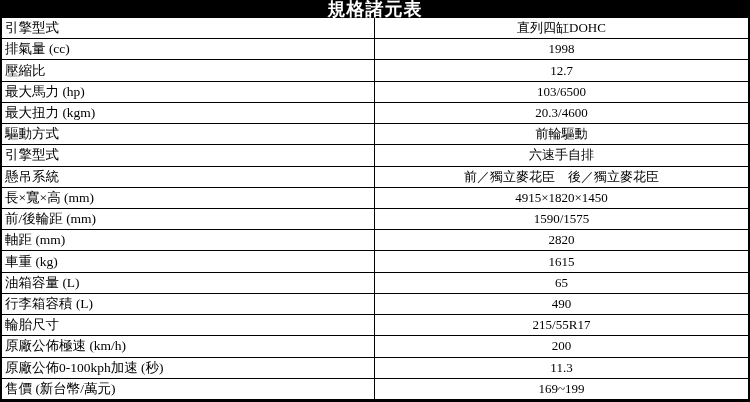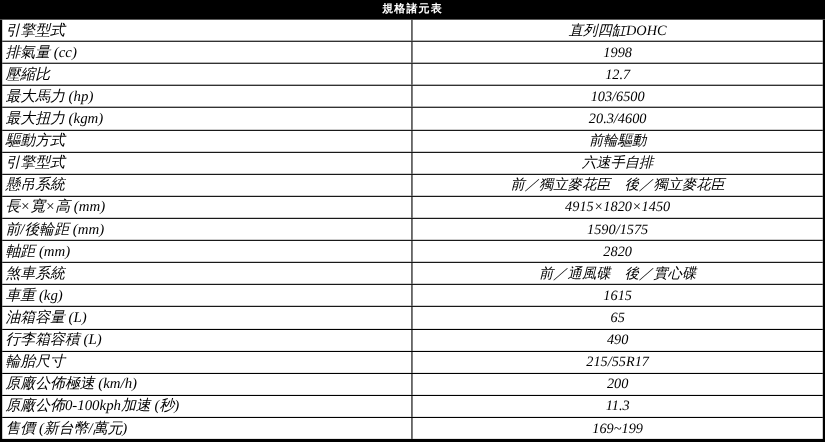--- a/index.html
+++ b/index.html
@@ -11,35 +11,34 @@
     font-family: "Liberation Serif", "DejaVu Serif", serif;
     overflow: hidden;
   }
   .title-bar {
     width: 750px;
     height: 18px;
     background: #000000;
     color: #ffffff;
     text-align: center;
     font-weight: bold;
-    font-size: 10px;
+    font-size: 18px;
     line-height: 18px;
     letter-spacing: 1px;
   }
   .spec-table {
     width: 750px;
     height: 384px;
     box-sizing: border-box;
     border-left: 2px solid #000;
     border-right: 2px solid #000;
     border-bottom: 3px solid #000;
     display: flex;
     flex-direction: column;
     background: #fff;
-    font-style: italic;
   }
   .row {
     flex: 1 1 0;
     display: flex;
     min-height: 0;
   }
   .row + .row { border-top: 1px solid #000; }
   .cell {
     box-sizing: border-box;
     display: flex;
@@ -104,24 +103,20 @@
       </div>
       <div class="row">
         <div class="cell label">前/後輪距 (mm)</div>
         <div class="cell value">1590/1575</div>
       </div>
       <div class="row">
         <div class="cell label">軸距 (mm)</div>
         <div class="cell value">2820</div>
       </div>
       <div class="row">
-        <div class="cell label">煞車系統</div>
-        <div class="cell value">前／通風碟　後／實心碟</div>
-      </div>
-      <div class="row">
         <div class="cell label">車重 (kg)</div>
         <div class="cell value">1615</div>
       </div>
       <div class="row">
         <div class="cell label">油箱容量 (L)</div>
         <div class="cell value">65</div>
       </div>
       <div class="row">
         <div class="cell label">行李箱容積 (L)</div>
         <div class="cell value">490</div>

